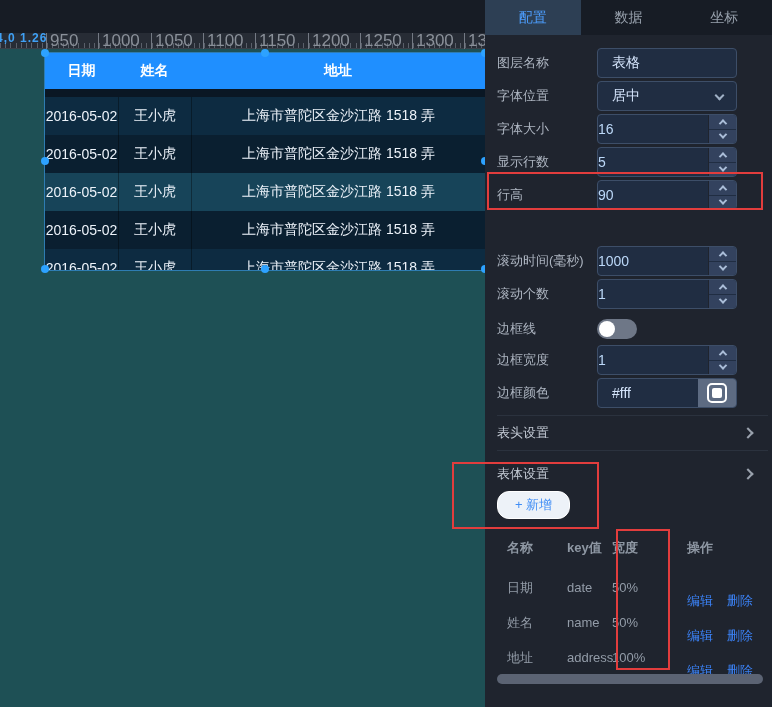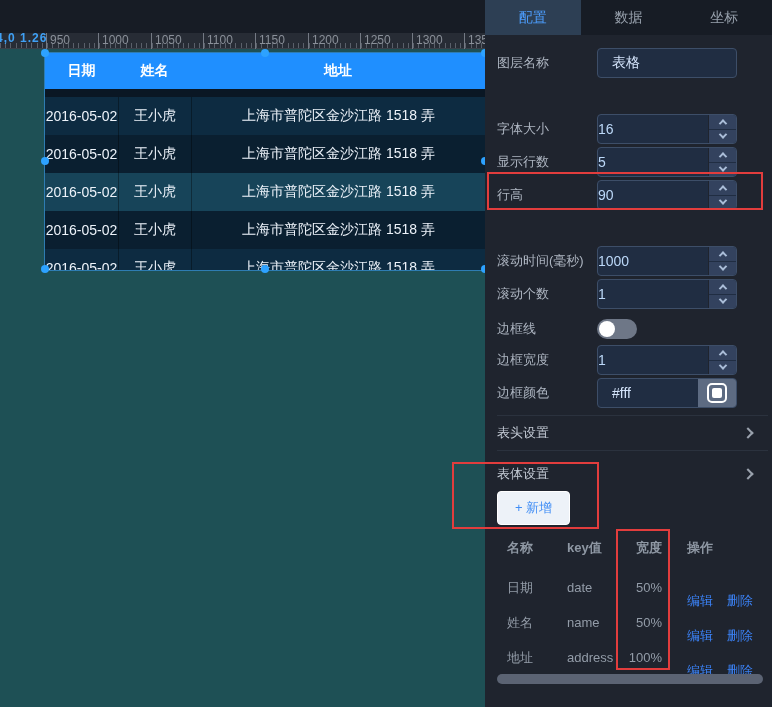--- a/index.html
+++ b/index.html
@@ -9,21 +9,21 @@
     background:#1f242e;
     font-family:"Liberation Sans", sans-serif;
     overflow:hidden;
   }
   
   .canvas-area { position:absolute; left:0; top:0; width:485px; height:707px; background:#171c25; overflow:hidden; }
   .canvas-bg { position:absolute; left:0; top:49px; width:485px; height:658px; background:#1e5055; }
   .ruler { position:absolute; left:0; top:33px; width:485px; height:16px; background:#272c35; border-bottom:1px solid #3a3f48; }
   .ruler-minor { position:absolute; left:0; bottom:0; width:100%; height:5px;
     background:repeating-linear-gradient(to right,#5a606a 0 1px,transparent 1px 5.23px); }
-  .ruler-label { position:absolute; top:0; height:16px; line-height:15px; font-size:12px; color:#8a9099;
+  .ruler-label { position:absolute; top:0; height:16px; line-height:15px; font-size:17px; color:#8a9099;
     border-left:1px solid #747a84; padding-left:3px; }
   .cursor-label { position:absolute; left:-4px; top:31px; font-size:12px; font-weight:bold; color:#3fa0f5; z-index:6; letter-spacing:1px; }
 
   
   .table-comp { position:absolute; left:45px; top:53px; width:440px; height:217px; overflow:hidden;
     outline:1px solid rgba(60,160,255,.55); }
   .tc-header { height:36px; background:#1f8fff; display:flex; color:#ffffff; font-weight:bold; font-size:14px; }
   .tc-header > div, .tc-row > div { display:flex; align-items:center; justify-content:center; }
   .c1 { width:73px; } .c2 { width:73px; } .c3 { flex:1; }
   .tc-gap { height:8px; background:#0a1724; }
@@ -73,29 +73,29 @@
   .swatch-btn { width:38px; align-self:stretch; background:#5d6b82; border-radius:0 3px 3px 0;
     display:flex; align-items:center; justify-content:center; cursor:pointer; }
   .swatch-outer { width:20px; height:20px; border:2px solid #fff; border-radius:5px;
     display:flex; align-items:center; justify-content:center; }
   .swatch-inner { width:10px; height:10px; background:#fff; border-radius:2px; }
 
   .divider { position:absolute; left:497px; width:271px; height:1px; background:#2b323e; }
   .section-row { position:absolute; left:497px; width:271px; height:20px; color:#c3cad4; font-size:13px; cursor:pointer; }
   .section-row .chev-right { top:5px; }
 
-  .add-btn { position:absolute; left:497px; top:491px; width:73px; height:34px; background:#edf2f8;
-    border:1px solid #ffffff; border-radius:4px; color:#3f8df5; font-size:13px;
+  .add-btn { position:absolute; left:497px; top:491px; width:73px; height:28px; background:#edf2f8;
+    border:1px solid #ffffff; border-radius:12px; color:#3f8df5; font-size:13px;
     display:flex; align-items:center; justify-content:center; cursor:pointer; }
 
   .subtbl-cell { position:absolute; height:20px; line-height:20px; font-size:13px; }
   .st-gray { color:#939ca8; }
   .st-head { color:#8e97a3; font-weight:bold; }
   .st-link { color:#3b82f6; font-weight:normal; cursor:pointer;margin-top:13px; }
-  .st-right { text-align:right; }
+  .st-right { }
 
   .hscrollbar { position:absolute; left:497px; top:674px; width:266px; height:10px; border-radius:5px; background:#5b6373; cursor:pointer; }
 
   
   .red-rect { position:absolute; border:2px solid #e23d3d; z-index:20; pointer-events:none; }
   #red-rowheight { left:487px; top:172px; width:276px; height:38px; }
   #red-bodysection { left:452px; top:462px; width:147px; height:67px; }
   #red-widthcol { left:616px; top:529px; width:54px; height:141px; }
 </style>
 </head>
@@ -171,20 +171,29 @@
 
   <div class="frow" style="top:48px">
     <div class="flabel">图层名称</div>
     <div class="fctrl">
         <div class="inp">
       <span class="txt-left">表格</span>
     </div>
       </div>
   </div>
 
+  <div class="frow" style="top:81px">
+    <div class="flabel">字体位置</div>
+    <div class="fctrl">
+        <div class="inp">
+      <span class="txt-left">居中</span>
+      <span class="chev-down-sel"></span>
+    </div>
+      </div>
+  </div>
 
   <div class="frow" style="top:114px">
     <div class="flabel">字体大小</div>
     <div class="fctrl">
         <div class="inp">
       <span class="val-center">16</span>
       <span class="spin">
             <span class="spin-btn up">
               <i class="chev up"></i>
             </span>

